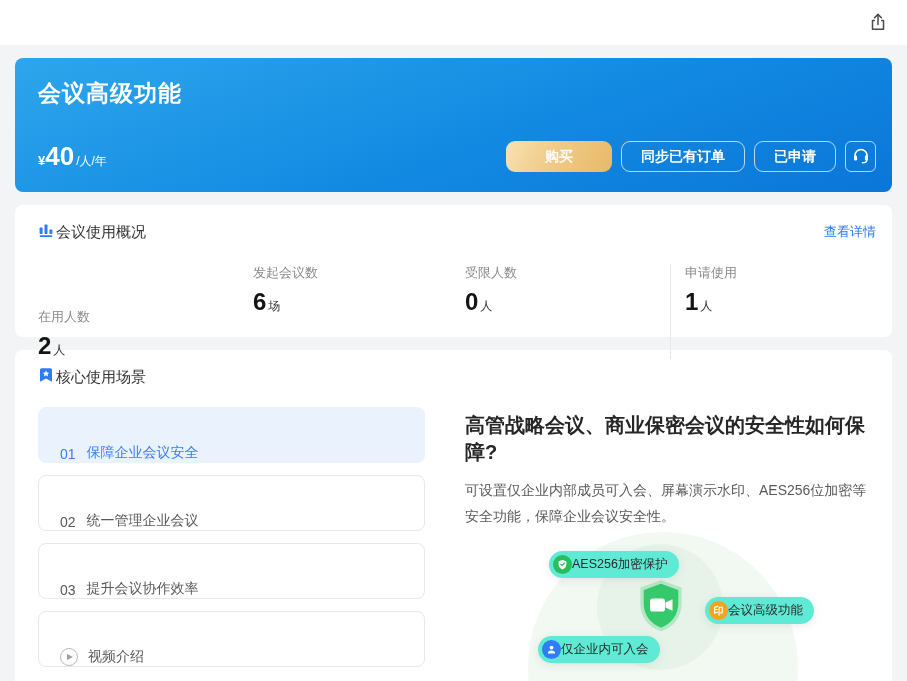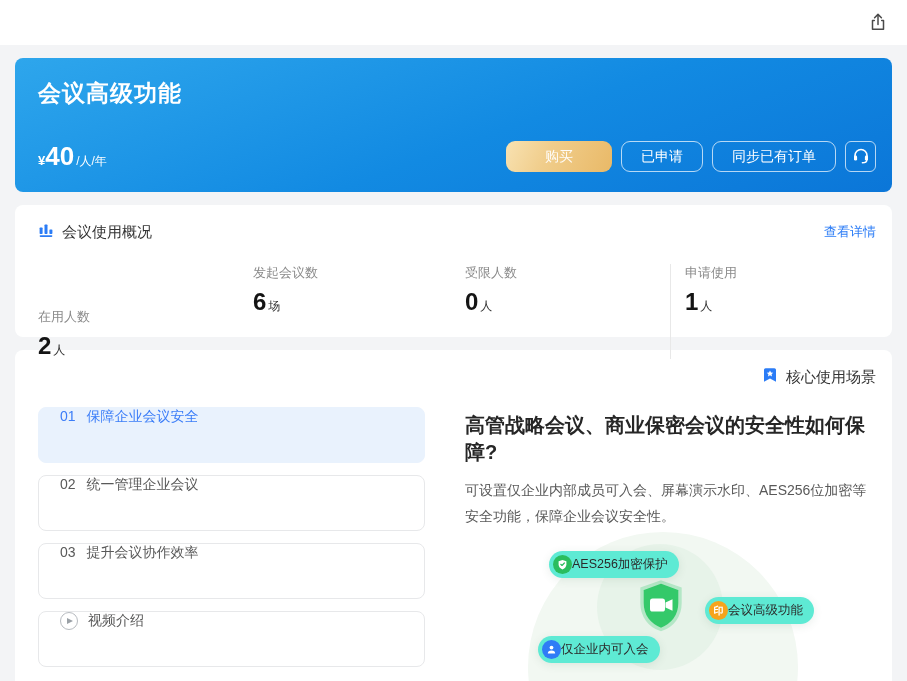--- a/index.html
+++ b/index.html
@@ -14,49 +14,49 @@
   .banner { height:134px; border-radius:8px; position:relative; color:#fff;
     background:linear-gradient(160deg,#2ea6ec 0%,#128ae2 55%,#0b76d8 100%);
     padding:20px 16px 18px 23px; }
   .banner-title { font-size:23px; font-weight:700; letter-spacing:1px; }
   .price-row { position:absolute; left:23px; bottom:22px; display:flex; align-items:baseline; }
   .price-currency { font-size:13px; font-weight:700; }
   .price-value { font-size:26px; font-weight:700; line-height:1; }
   .price-unit { font-size:12px; margin-left:2px; }
   .banner-actions { position:absolute; right:16px; bottom:20px; display:flex; gap:9px; align-items:center; }
   .btn { height:31px; border-radius:9px; font-size:14px; display:flex; align-items:center;
-    justify-content:center; cursor:pointer; font-family:inherit; }
+    justify-content:center; cursor:pointer; font-family:inherit;font-weight:bold; }
   .btn-buy { width:106px; border:none; color:rgba(255,255,255,.93);
     background:linear-gradient(115deg,#f8e2b2 0%,#f0cd8b 40%,#e9b967 100%); }
   .btn-ghost { padding:0 19px; background:transparent; border:1px solid rgba(255,255,255,.7); color:#fff; }
   .btn-support { width:31px; height:31px; border-radius:6px; background:transparent;
     border:1px solid rgba(255,255,255,.7); display:flex; align-items:center; justify-content:center; cursor:pointer; }
 
   
   .card { background:#fff; border-radius:8px; margin-top:13px; padding:17px 16px 0 23px; }
-  .card-header { display:flex; align-items:center; gap:8px;justify-content:flex-end; }
+  .card-header { display:flex; align-items:center; gap:2px; }
   .card-title { font-size:15px; color:#333; font-weight:500; }
   .view-details { margin-left:auto; color:#2b7cf6; font-size:13px; text-decoration:none; cursor:pointer; }
 
   
   .usage-card { height:132px; }
   .stats-row { display:flex; margin-top:22px; align-items:stretch; }
   .stat { display:flex; flex-direction:column; }
   .stat-0 { width:215px;margin-top:44px; } .stat-1 { width:212px; } .stat-2 { width:205px; }
   .stat-3 { border-left:1px solid #e8e8e8; padding-left:14px; flex:1; }
   .stat-label { font-size:13px; color:#8a8a8a; }
   .stat-value { margin-top:7px; font-size:24px; font-weight:700; color:#141414; line-height:1.1; }
   .stat-unit { font-size:12px; font-weight:400; color:#333; margin-left:2px; }
 
   
   .scenarios-card { height:400px; }
   .scenarios-body { display:flex; margin-top:20px; }
   .scenario-list { width:387px; flex-shrink:0; }
   .scenario-item { height:56px; border-radius:8px; border:1px solid #e7e8ea; background:#fff;
-    display:flex; align-items:flex-start; padding-left:21px; margin-bottom:12px; font-size:14px;
+    display:flex; align-items:flex-end; padding-left:21px; margin-bottom:12px; font-size:14px;
     color:#595959; cursor:pointer; }
   .scenario-item .num { margin-right:11px; }
   .scenario-item.selected { background:#e9f2fd; border-color:#e9f2fd; color:#3b7df8; }
   .play-icon { width:18px; height:18px; border:1px solid #b7bbc0; border-radius:50%;
     margin-right:10px; position:relative; flex-shrink:0; }
   .play-icon::after { content:""; position:absolute; left:6px; top:4.5px; border-left:6px solid #9aa0a6;
     border-top:3.5px solid transparent; border-bottom:3.5px solid transparent; }
 
   .detail-col { flex:1; margin-left:40px; position:relative; padding-top:5px; }
   .detail-heading { font-size:20px; font-weight:700; color:#262626; }
@@ -98,22 +98,22 @@
 
   <div class="banner">
     <div class="banner-title">会议高级功能</div>
     <div class="price-row">
       <span class="price-currency">¥</span>
       <span class="price-value">40</span>
       <span class="price-unit">/人/年</span>
     </div>
     <div class="banner-actions">
       <button class="btn btn-buy">购买</button>
+      <button class="btn btn-ghost">同步已有订单</button>
       <button class="btn btn-ghost">已申请</button>
-      <button class="btn btn-ghost">同步已有订单</button>
       <button class="btn-support">
         <span>
           <svg width="18" height="18" viewBox="0 0 18 18" fill="none">
             <path d="M3 11 V9.5 a6 6 0 0 1 12 0 V11" stroke="#fff" stroke-width="1.6" stroke-linecap="round"></path>
             <rect x="2" y="9.6" width="3.1" height="5" rx="1.4" fill="#fff"></rect>
             <rect x="12.9" y="9.6" width="3.1" height="5" rx="1.4" fill="#fff"></rect>
             <path d="M14.8 14 c0 2 -2.2 2.8 -4.4 2.8" stroke="#fff" stroke-width="1.5" stroke-linecap="round"></path>
           </svg>
         </span>
       </button>

